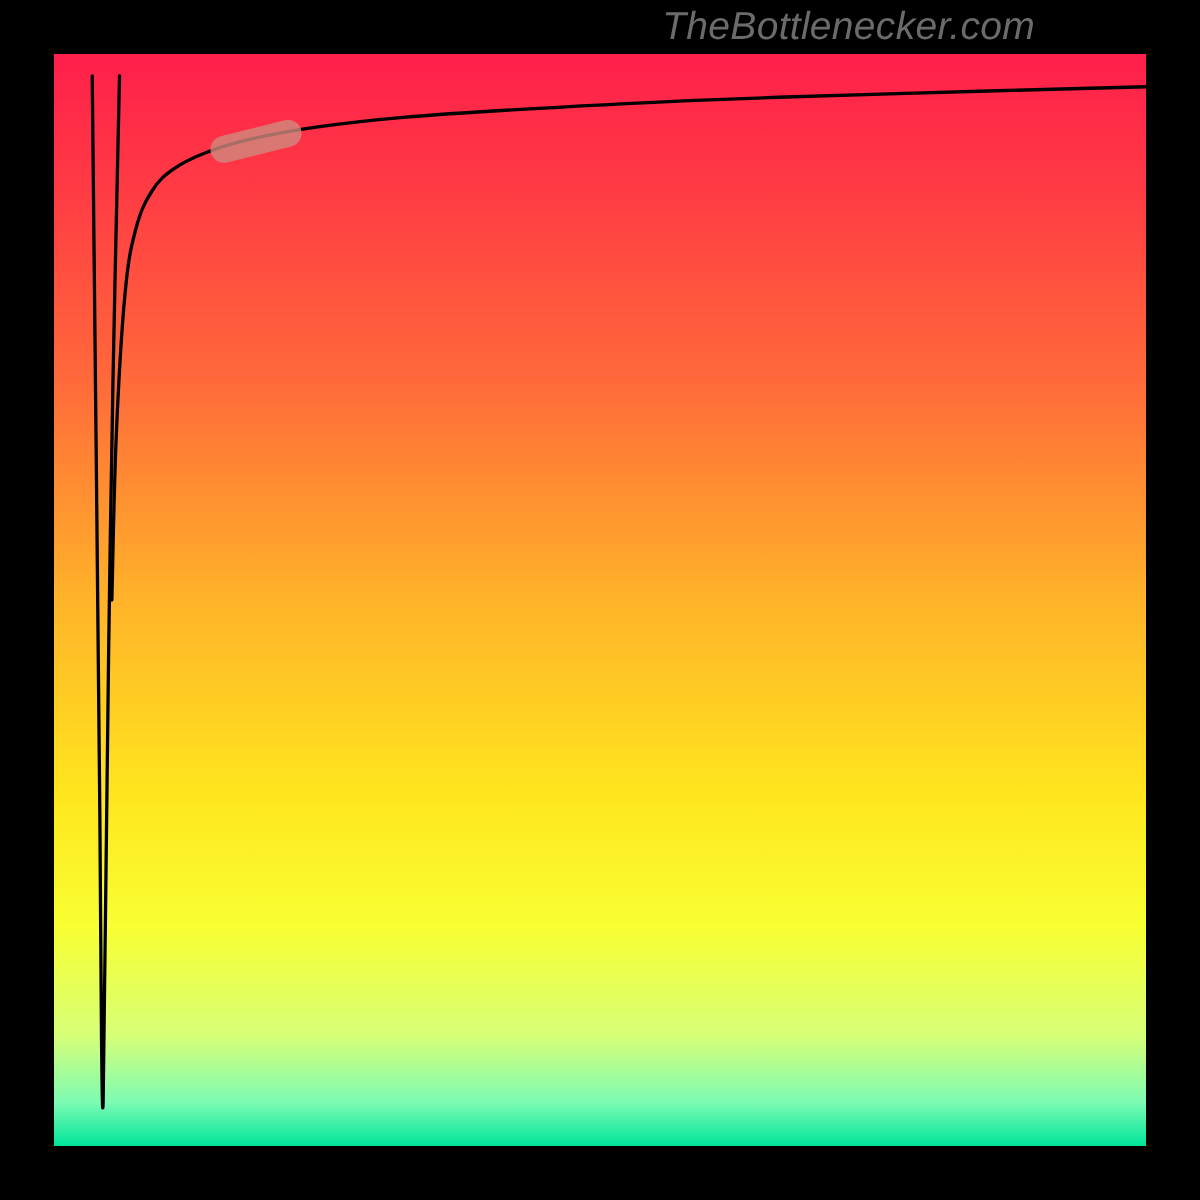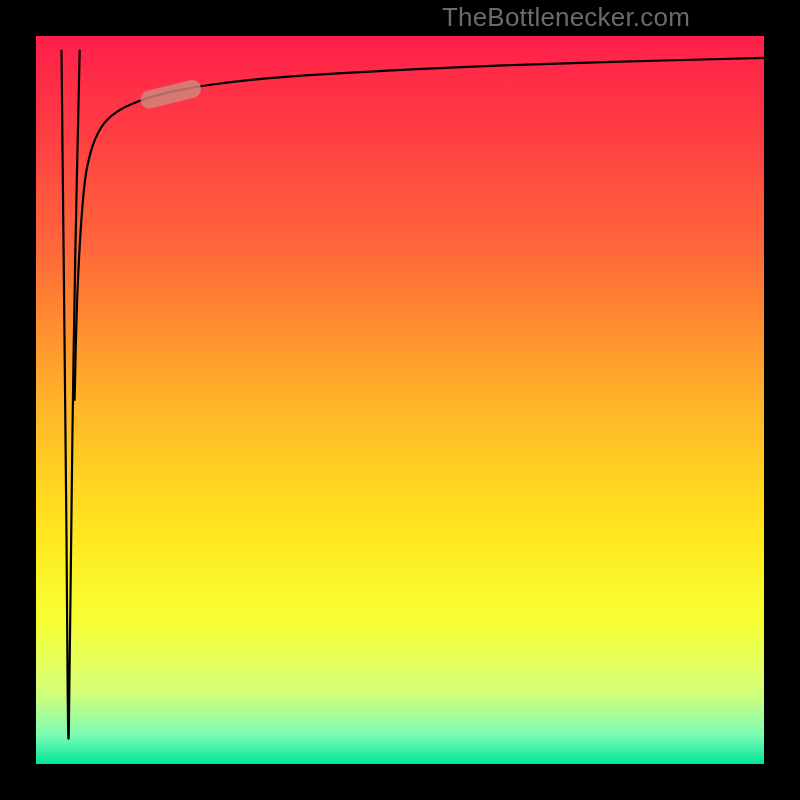--- a/index.html
+++ b/index.html
@@ -8,20 +8,21 @@
     width: 800px;
     height: 800px;
     overflow: hidden;
     background: #fff;
     font-family: Arial, Helvetica, sans-serif;
   }
   .canvas-wrap {
     position: relative;
     width: 696px;
     height: 800px;
+    font-style: italic;
   }
   svg.chart {
     position: absolute;
     left: 0;
     top: 0;
   }
   .watermark {
     position: absolute;
     top: 2px;
     right: 6px;

